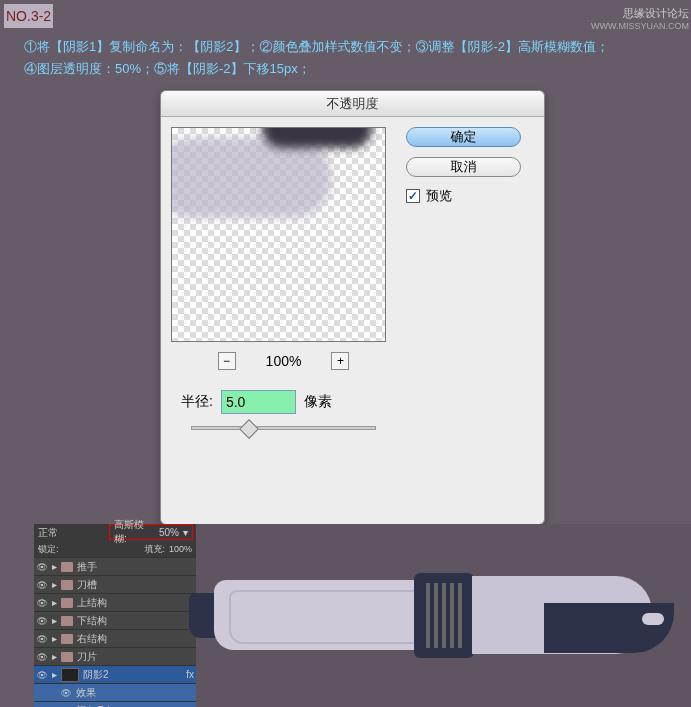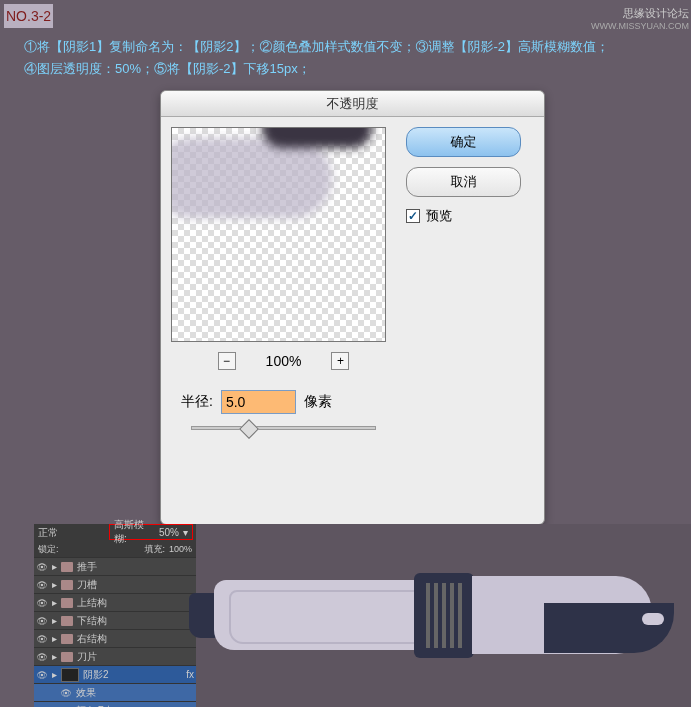--- a/index.html
+++ b/index.html
@@ -18,27 +18,27 @@
 .preview-area { width: 225px; }
 .preview-box { width: 215px; height: 215px; border: 1px solid #777; background: #fff; position: relative; overflow: hidden; }
 .checker { position: absolute; inset: 0; background-image: linear-gradient(45deg,#ddd 25%,transparent 25%),linear-gradient(-45deg,#ddd 25%,transparent 25%),linear-gradient(45deg,transparent 75%,#ddd 75%),linear-gradient(-45deg,transparent 75%,#ddd 75%); background-size: 12px 12px; background-position: 0 0,0 6px,6px -6px,-6px 0; }
 .blur-shape { position: absolute; top: 10px; left: -20px; width: 180px; height: 80px; border-radius: 50px; background: #bbb4c8; filter: blur(5px); opacity: 0.7; }
 .blur-dark { position: absolute; top: -20px; left: 90px; width: 110px; height: 40px; background: #3a3442; filter: blur(5px); border-radius: 20px; }
 
 .zoom-row { display: flex; justify-content: center; align-items: center; gap: 30px; margin-top: 10px; font-size: 14px; }
 .zoom-btn { width: 18px; height: 18px; border: 1px solid #888; background: #f5f5f5; display: flex; align-items: center; justify-content: center; font-size: 12px; cursor: pointer; }
 
 .radius-row { display: flex; align-items: center; gap: 8px; margin-top: 20px; margin-left: 10px; font-size: 14px; }
-.radius-input { width: 75px; height: 24px; border: 1px solid #7a9cc5; padding: 0 4px; font-size: 14px; background: #fdba74; color: #000; }
+.radius-input { width: 75px; height: 24px; border: 1px solid #7a9cc5; padding: 0 4px; font-size: 14px; background: #86efac; color: #000; }
 
 .slider-track { margin: 12px 20px 0 20px; height: 4px; background: #ccc; border: 1px solid #999; position: relative; }
 .slider-thumb { position: absolute; top: -5px; left: 50px; width: 14px; height: 14px; background: #ddd; border: 1px solid #777; transform: rotate(45deg); }
 
 .dialog-side { padding: 0 0 0 10px; width: 125px; }
-.btn { width: 115px; height: 30px; border: 1px solid #888; border-radius: 12px; margin-bottom: 10px; font-size: 13px; display: flex; align-items: center; justify-content: center; cursor: pointer; }
+.btn { width: 115px; height: 20px; border: 1px solid #888; border-radius: 12px; margin-bottom: 10px; font-size: 13px; display: flex; align-items: center; justify-content: center; cursor: pointer; }
 .btn-ok { background: linear-gradient(#c9e5fa,#8dc2ee); border-color: #5a8cc0; }
 .btn-cancel { background: linear-gradient(#fafafa,#e5e5e5); }
 .preview-check { display: flex; align-items: center; gap: 6px; font-size: 13px; margin-top: 8px; }
 .chk { width: 14px; height: 14px; border: 1px solid #555; background: #fff; display: flex; align-items: center; justify-content: center; color: #158; font-size: 12px; font-weight: bold; }
 
 .panels { position: absolute; bottom: 0; left: 34px; width: 162px; height: 183px; background: #454545; color: #ccc; font-size: 10px; }
 .panel-top { height: 17px; background: #3a3a3a; display: flex; align-items: center; padding: 0 4px; gap: 6px; }
 .panel-opacity { height: 16px; background: #3a3a3a; display: flex; align-items: center; padding: 0 4px; gap: 4px; border: 1px solid #c00; position: relative; left: 75px; top: -17px; width: 84px; }
 .red-box { border: 1px solid #e00; }
 .panel-lock { height: 16px; background: #3a3a3a; display: flex; align-items: center; padding: 0 4px; gap: 4px; font-size: 9px; margin-top: -16px; }

